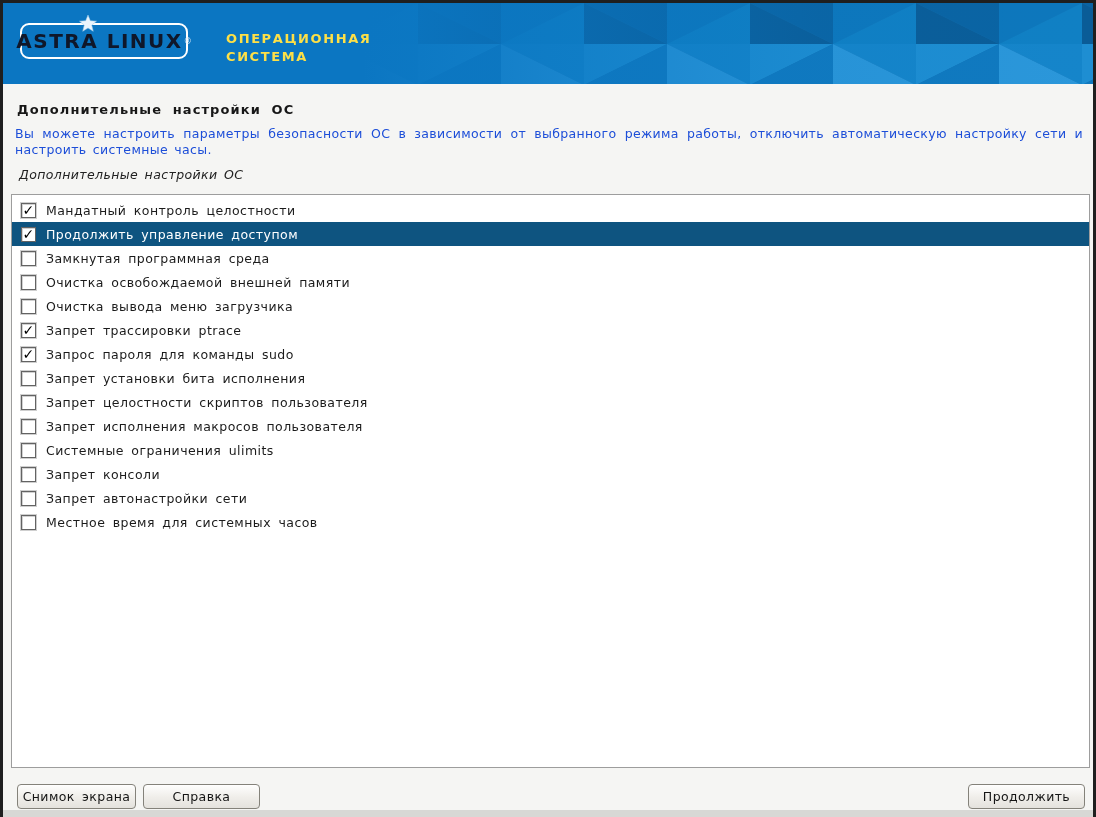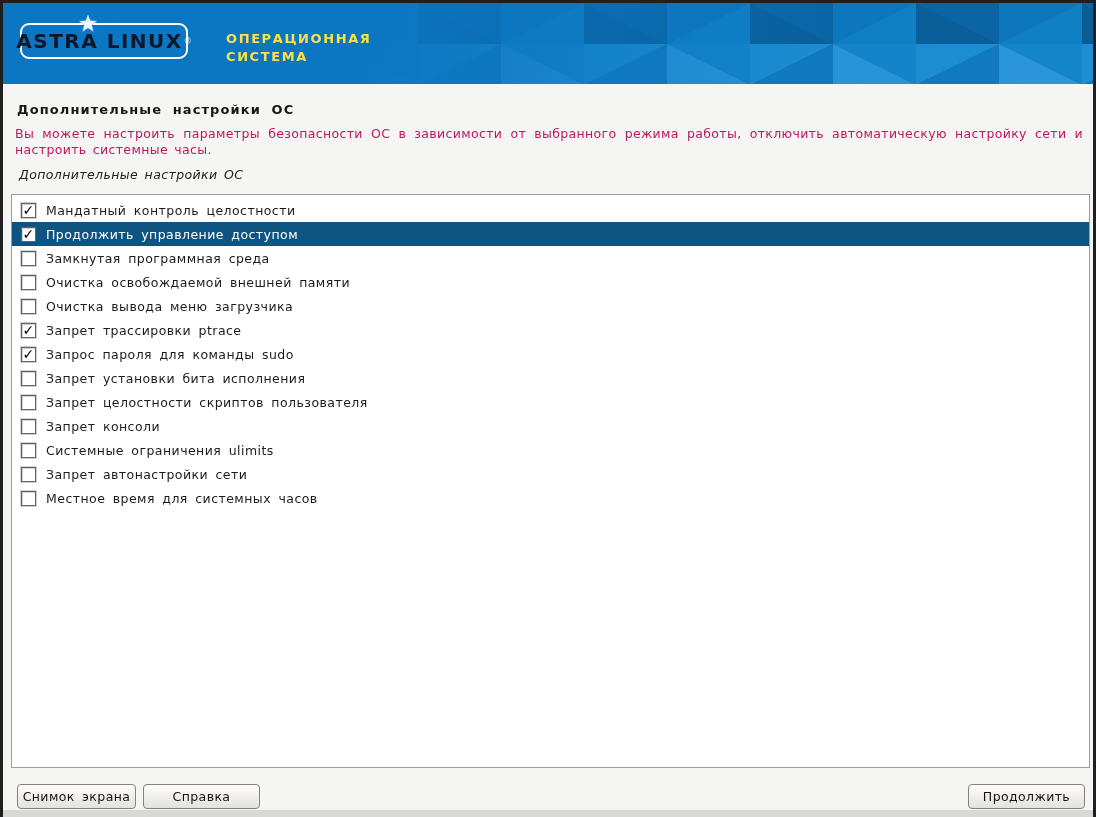--- a/index.html
+++ b/index.html
@@ -29,21 +29,21 @@
   }
 
   
   .page-title{
     position:absolute;left:14px;top:99px;margin:0;
     font-size:13px;font-weight:bold;color:#171717;
     letter-spacing:1.1px;word-spacing:5px;
   }
   .page-desc{
     position:absolute;left:12px;top:123px;width:1068px;margin:0;
-    font-size:12.5px;color:#be185d;line-height:16px;
+    font-size:12.5px;color:#1d4ed8;line-height:16px;
     letter-spacing:.35px;word-spacing:2px;text-align:justify;
   }
   .list-caption{
     position:absolute;left:16px;top:164px;margin:0;
     font-size:12.5px;font-style:italic;color:#222;
     letter-spacing:.4px;word-spacing:2px;
   }
 
   
   .listbox{
@@ -163,25 +163,29 @@
       <div class="row">
         <span class="checkbox"></span>
         <span class="label">Запрет установки бита исполнения</span>
       </div>
       <div class="row">
         <span class="checkbox"></span>
         <span class="label">Запрет целостности скриптов пользователя</span>
       </div>
       <div class="row">
         <span class="checkbox"></span>
+        <span class="label">Запрет исполнения макросов пользователя</span>
+      </div>
+      <div class="row">
+        <span class="checkbox"></span>
+        <span class="label">Системные ограничения ulimits</span>
+      </div>
+      <div class="row">
+        <span class="checkbox"></span>
         <span class="label">Запрет консоли</span>
-      </div>
-      <div class="row">
-        <span class="checkbox"></span>
-        <span class="label">Системные ограничения ulimits</span>
       </div>
       <div class="row">
         <span class="checkbox"></span>
         <span class="label">Запрет автонастройки сети</span>
       </div>
       <div class="row">
         <span class="checkbox"></span>
         <span class="label">Местное время для системных часов</span>
       </div>
     </div>

